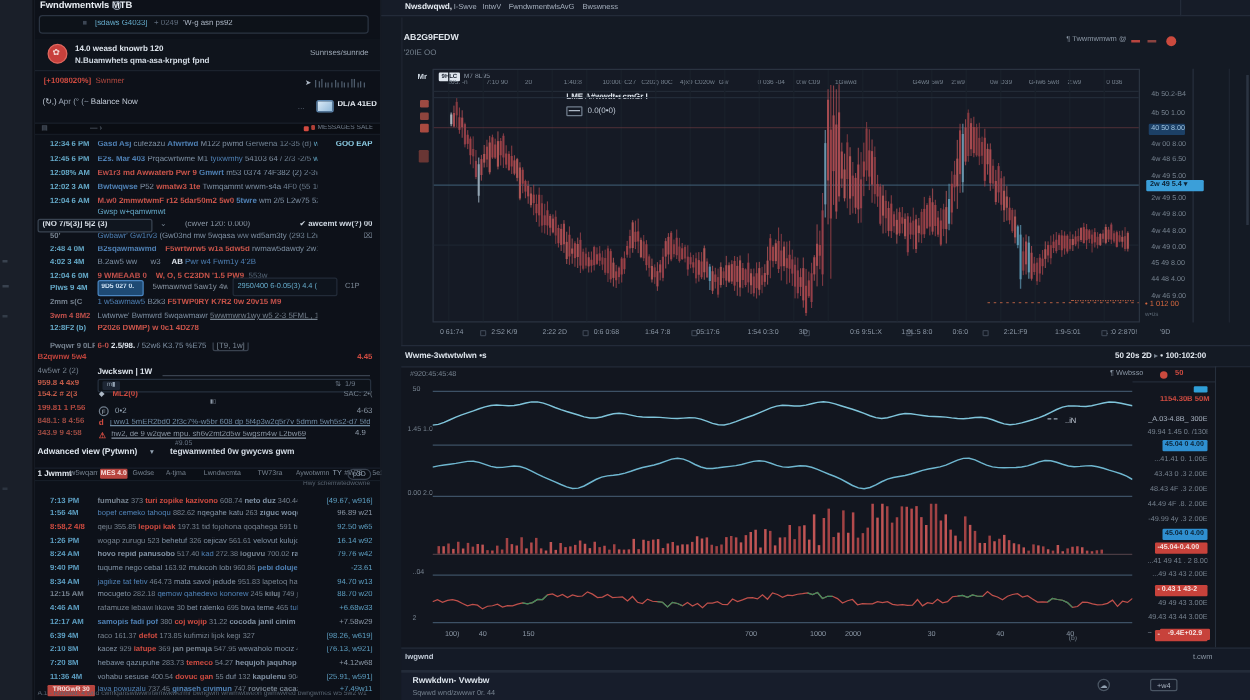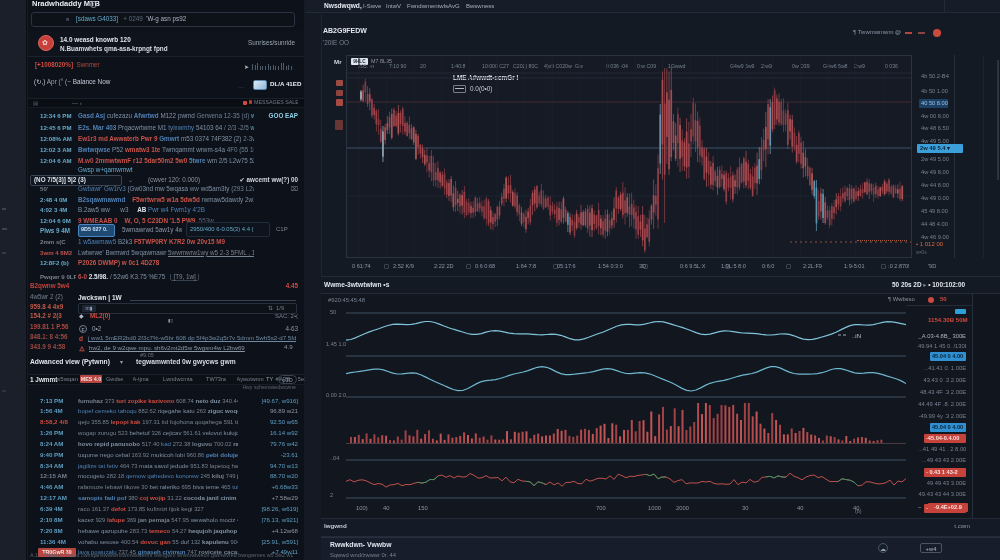--- a/index.html
+++ b/index.html
@@ -4,21 +4,21 @@
 *{box-sizing:border-box;font-family:"Liberation Sans",sans-serif;}
 #root{position:relative;width:1000px;height:560px;overflow:hidden;background:#151a23;font-size:6.5px;color:#9aa7b6;filter:blur(0.3px);}
 </style></head><body>
 <div id="root">
 <div style="position:absolute;white-space:nowrap;line-height:1.1;overflow:hidden;left:0;top:0;width:27px;height:560px;background:#1a1f29;border-right:1px solid #0b0e14;"></div>
 <div style="position:absolute;white-space:nowrap;line-height:1.1;overflow:hidden;left:2px;top:208px;width:4px;height:2px;background:#39424f;"></div>
 <div style="position:absolute;white-space:nowrap;line-height:1.1;overflow:hidden;left:2px;top:228px;width:5px;height:2px;background:#39424f;"></div>
 <div style="position:absolute;white-space:nowrap;line-height:1.1;overflow:hidden;left:2px;top:252px;width:4px;height:2px;background:#333c48;"></div>
 <div style="position:absolute;white-space:nowrap;line-height:1.1;overflow:hidden;left:2px;top:390px;width:4px;height:2px;background:#2c3440;"></div>
 <div style="position:absolute;white-space:nowrap;line-height:1.1;overflow:hidden;left:28px;top:0;width:276px;height:560px;background:#0d1119;"></div>
-<div style="position:absolute;white-space:nowrap;line-height:1.1;overflow:hidden;left:32px;top:0px;width:200px;height:9px;font-size:7.5px;font-weight:bold;color:#e8edf3;">Nradwhdaddy MTB</div>
+<div style="position:absolute;white-space:nowrap;line-height:1.1;overflow:hidden;left:32px;top:0px;width:200px;height:9px;font-size:7.5px;font-weight:bold;color:#e8edf3;">Fwndwmentwls MTB</div>
 <div style="position:absolute;white-space:nowrap;line-height:1.1;overflow:hidden;left:90px;top:1px;width:7px;height:7px;border:1px solid #8b95a2;border-radius:50%;font-size:4.5px;color:#8b95a2;text-align:center;line-height:5px;">r</div>
 <div style="position:absolute;white-space:nowrap;line-height:1.1;overflow:hidden;left:31px;top:12px;width:264px;height:15px;background:#0d1219;border:1px solid #2b3442;border-radius:3px;"></div>
 <div style="position:absolute;white-space:nowrap;line-height:1.1;overflow:hidden;left:66px;top:16px;width:8px;height:7px;font-size:6px;color:#3c4654;">■</div>
 <div style="position:absolute;white-space:nowrap;line-height:1.1;overflow:hidden;left:76px;top:16px;width:210px;height:8px;font-size:6.3px;"><span style="color:#66abca;">[sdaws G4033]</span>&nbsp;&nbsp;&nbsp;<span style="color:#5f6c7c;">+ 0249</span>&nbsp;&nbsp;<span style="color:#aab4c2;">'W-g asn ps92</span></div>
 <div style="position:absolute;white-space:nowrap;line-height:1.1;overflow:hidden;left:28px;top:31px;width:276px;height:26px;background:#0f141c;border-bottom:1px solid #1b222d;"></div>
 <div style="position:absolute;white-space:nowrap;line-height:1.1;overflow:hidden;left:38px;top:35px;width:16px;height:16px;background:#c8403c;border-radius:50%;border:1px solid #e0685f;"></div>
 <div style="position:absolute;white-space:nowrap;line-height:1.1;overflow:hidden;left:42px;top:39px;width:8px;height:8px;font-size:7px;color:#f3d7d3;">✿</div>
 <div style="position:absolute;white-space:nowrap;line-height:1.1;overflow:hidden;left:60px;top:36px;width:170px;height:8px;font-size:6.4px;font-weight:bold;color:#dfe6ee;">14.0 weasd knowrb 120</div>
 <div style="position:absolute;white-space:nowrap;line-height:1.1;overflow:hidden;left:60px;top:45px;width:180px;height:8px;font-size:6.4px;font-weight:bold;color:#d5dde6;">N.Buamwhets qma-asa-krpngt fpnd</div>
 <div style="position:absolute;white-space:nowrap;line-height:1.1;overflow:hidden;left:225px;top:40px;width:70px;height:8px;font-size:6.3px;color:#9aa5b2;text-align:right;">Sunrises/sunride</div>

